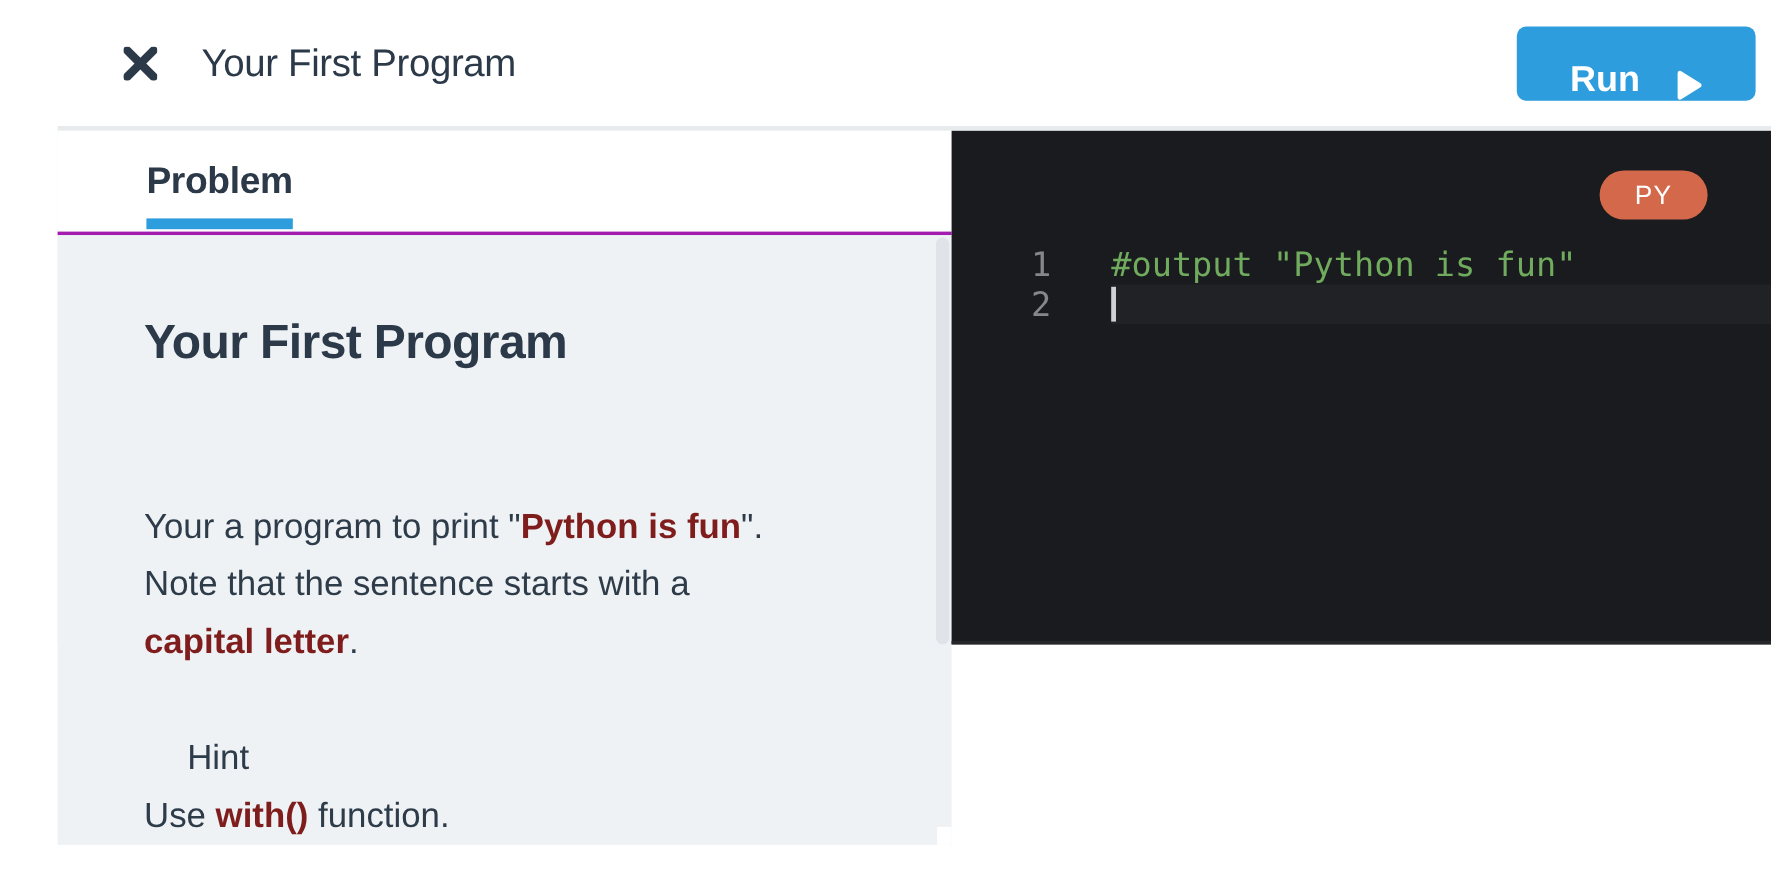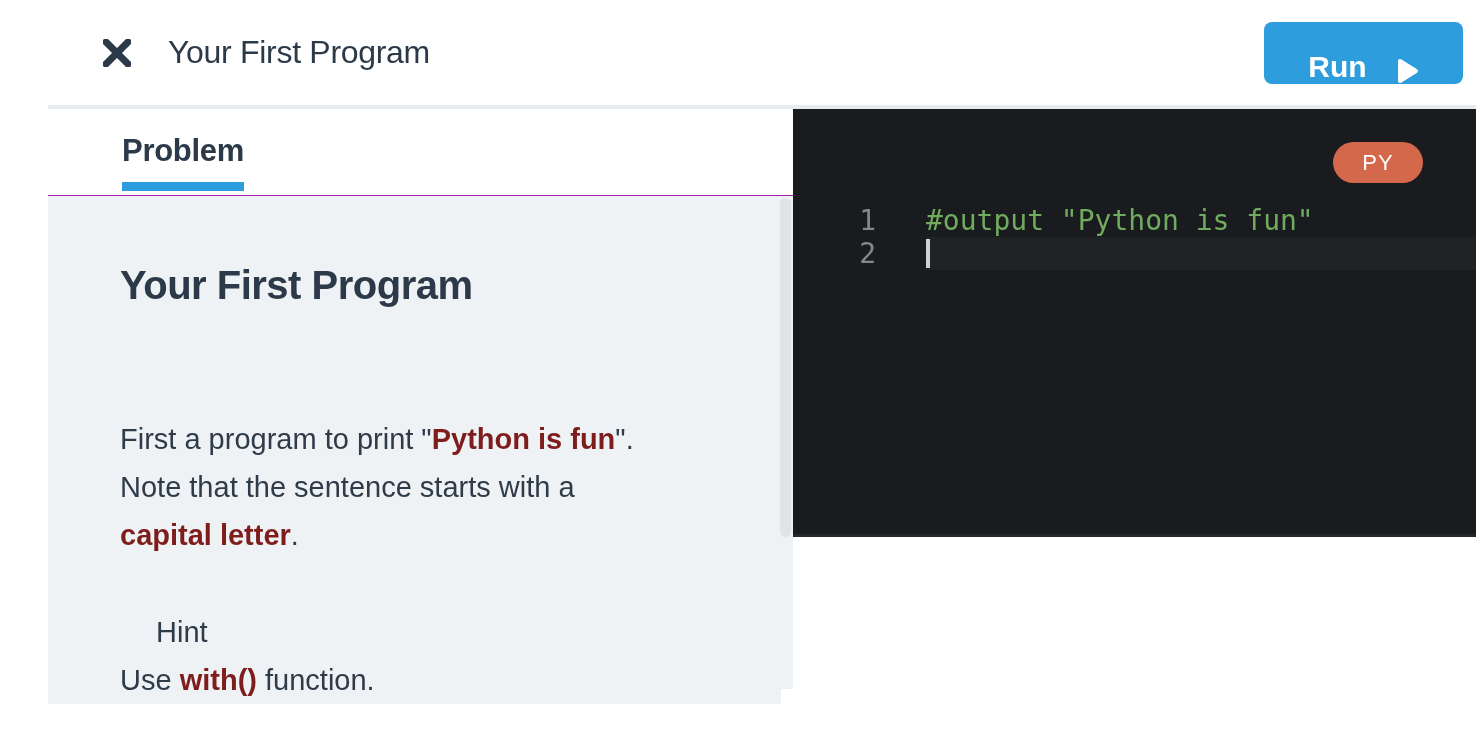--- a/index.html
+++ b/index.html
@@ -51,21 +51,21 @@
   .run-btn svg{display:block;margin-top:1px;}
   .topbar-divider{height:4px;flex:0 0 4px;background:var(--divider);}
 
   
   .main{flex:1;display:flex;min-height:0;}
 
   
   .left-panel{width:745px;flex:0 0 745px;display:flex;flex-direction:column;background:var(--panel_bg);}
   .tabbar{
     height:87px;flex:0 0 87px;background:#ffffff;
-    border-bottom:1px solid #a21caf;
+    border-bottom:3px solid #a21caf;
     display:flex;align-items:flex-start;
   }
   .tab{
     margin-left:74px;padding-top:24px;cursor:pointer;
     display:inline-flex;flex-direction:column;
   }
   .tab-label{
     font-size:31px;font-weight:700;color:var(--navy_text);letter-spacing:-0.3px;
   }
   .tab-underline{height:9px;background:var(--accent_blue);margin-top:13px;width:100%;}
@@ -150,21 +150,21 @@
     <section class="left-panel">
       <div class="tabbar">
         <div class="tab">
           <span class="tab-label">Problem</span>
           <span class="tab-underline"></span>
         </div>
       </div>
       <div class="panel-content">
         <h2 class="problem-heading">Your First Program</h2>
         <div class="statement">
-          <div><span>First a program to print "</span><b>Python is fun</b><span>".</span></div>
+          <div><span>Your a program to print "</span><b>Python is fun</b><span>".</span></div>
           <div><span>Note that the sentence starts with a</span></div>
           <div><b>capital letter</b><span>.</span></div>
         </div>
         <div class="hint">
           <div class="hint-title">Hint</div>
           <div class="hint-body"><span>Use </span><b>with()</b><span> function.</span></div>
         </div>
         <div class="scroll-thumb"></div>
         <div class="scroll-corner"></div>
       </div>

